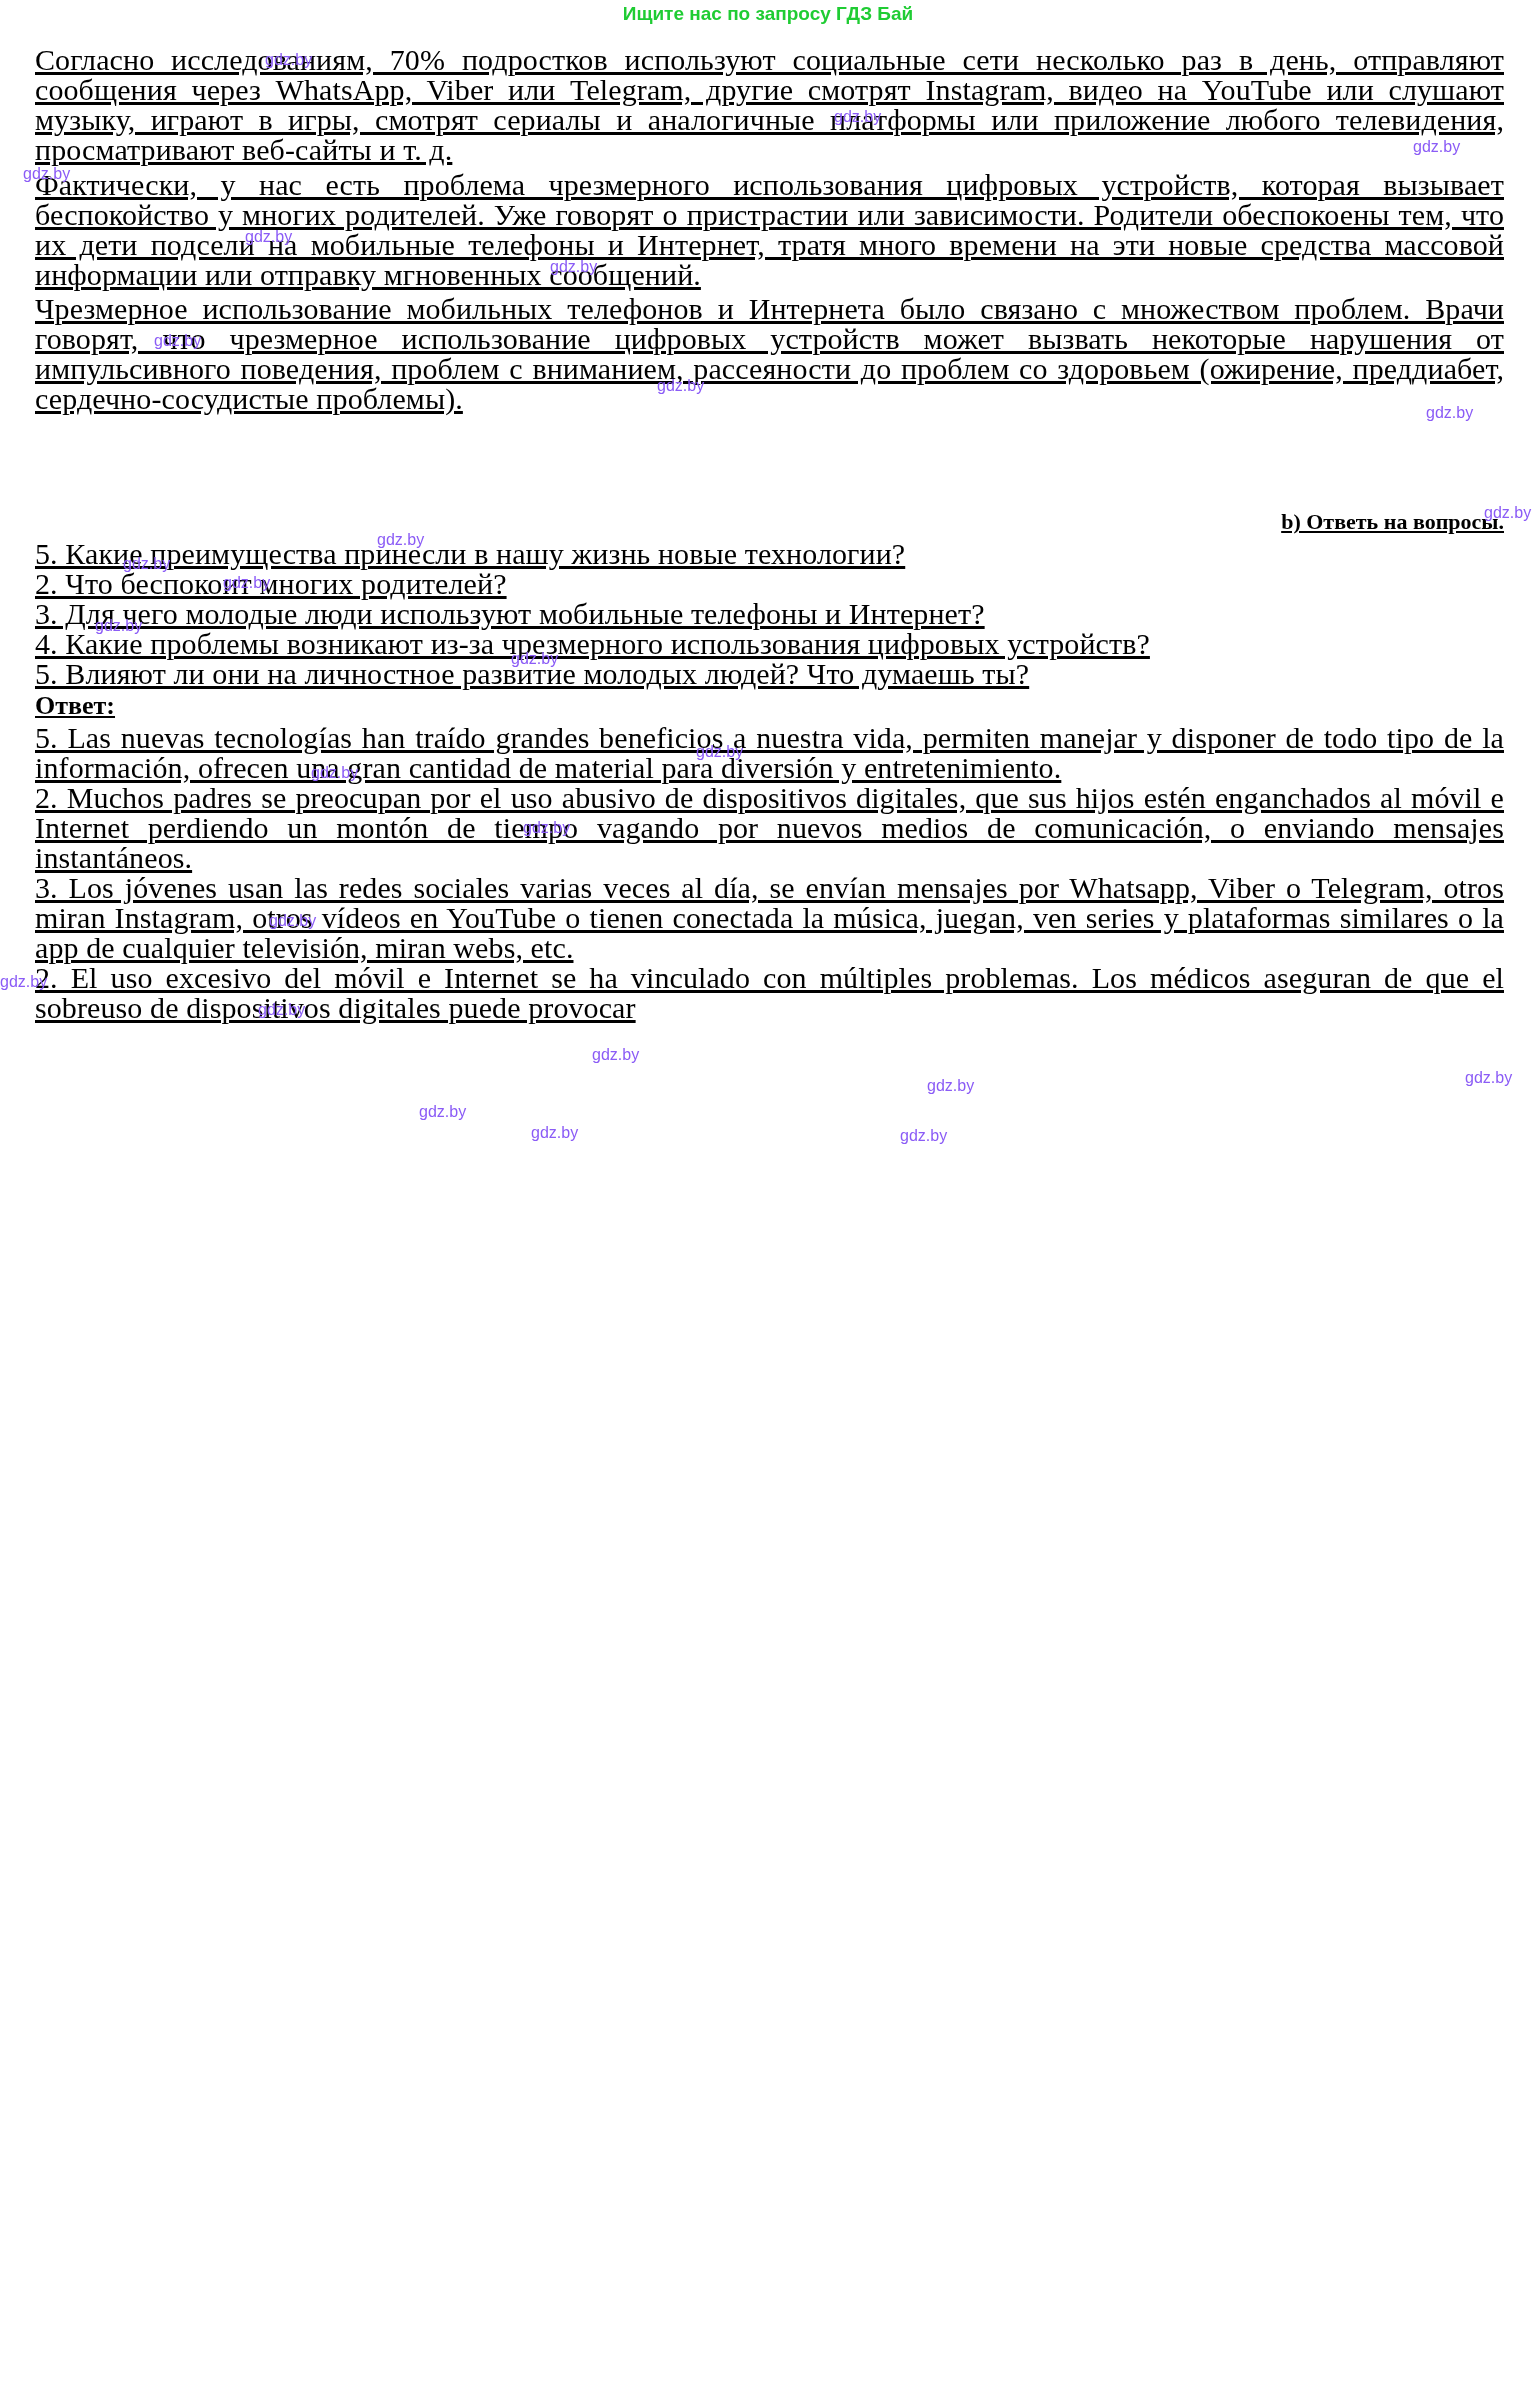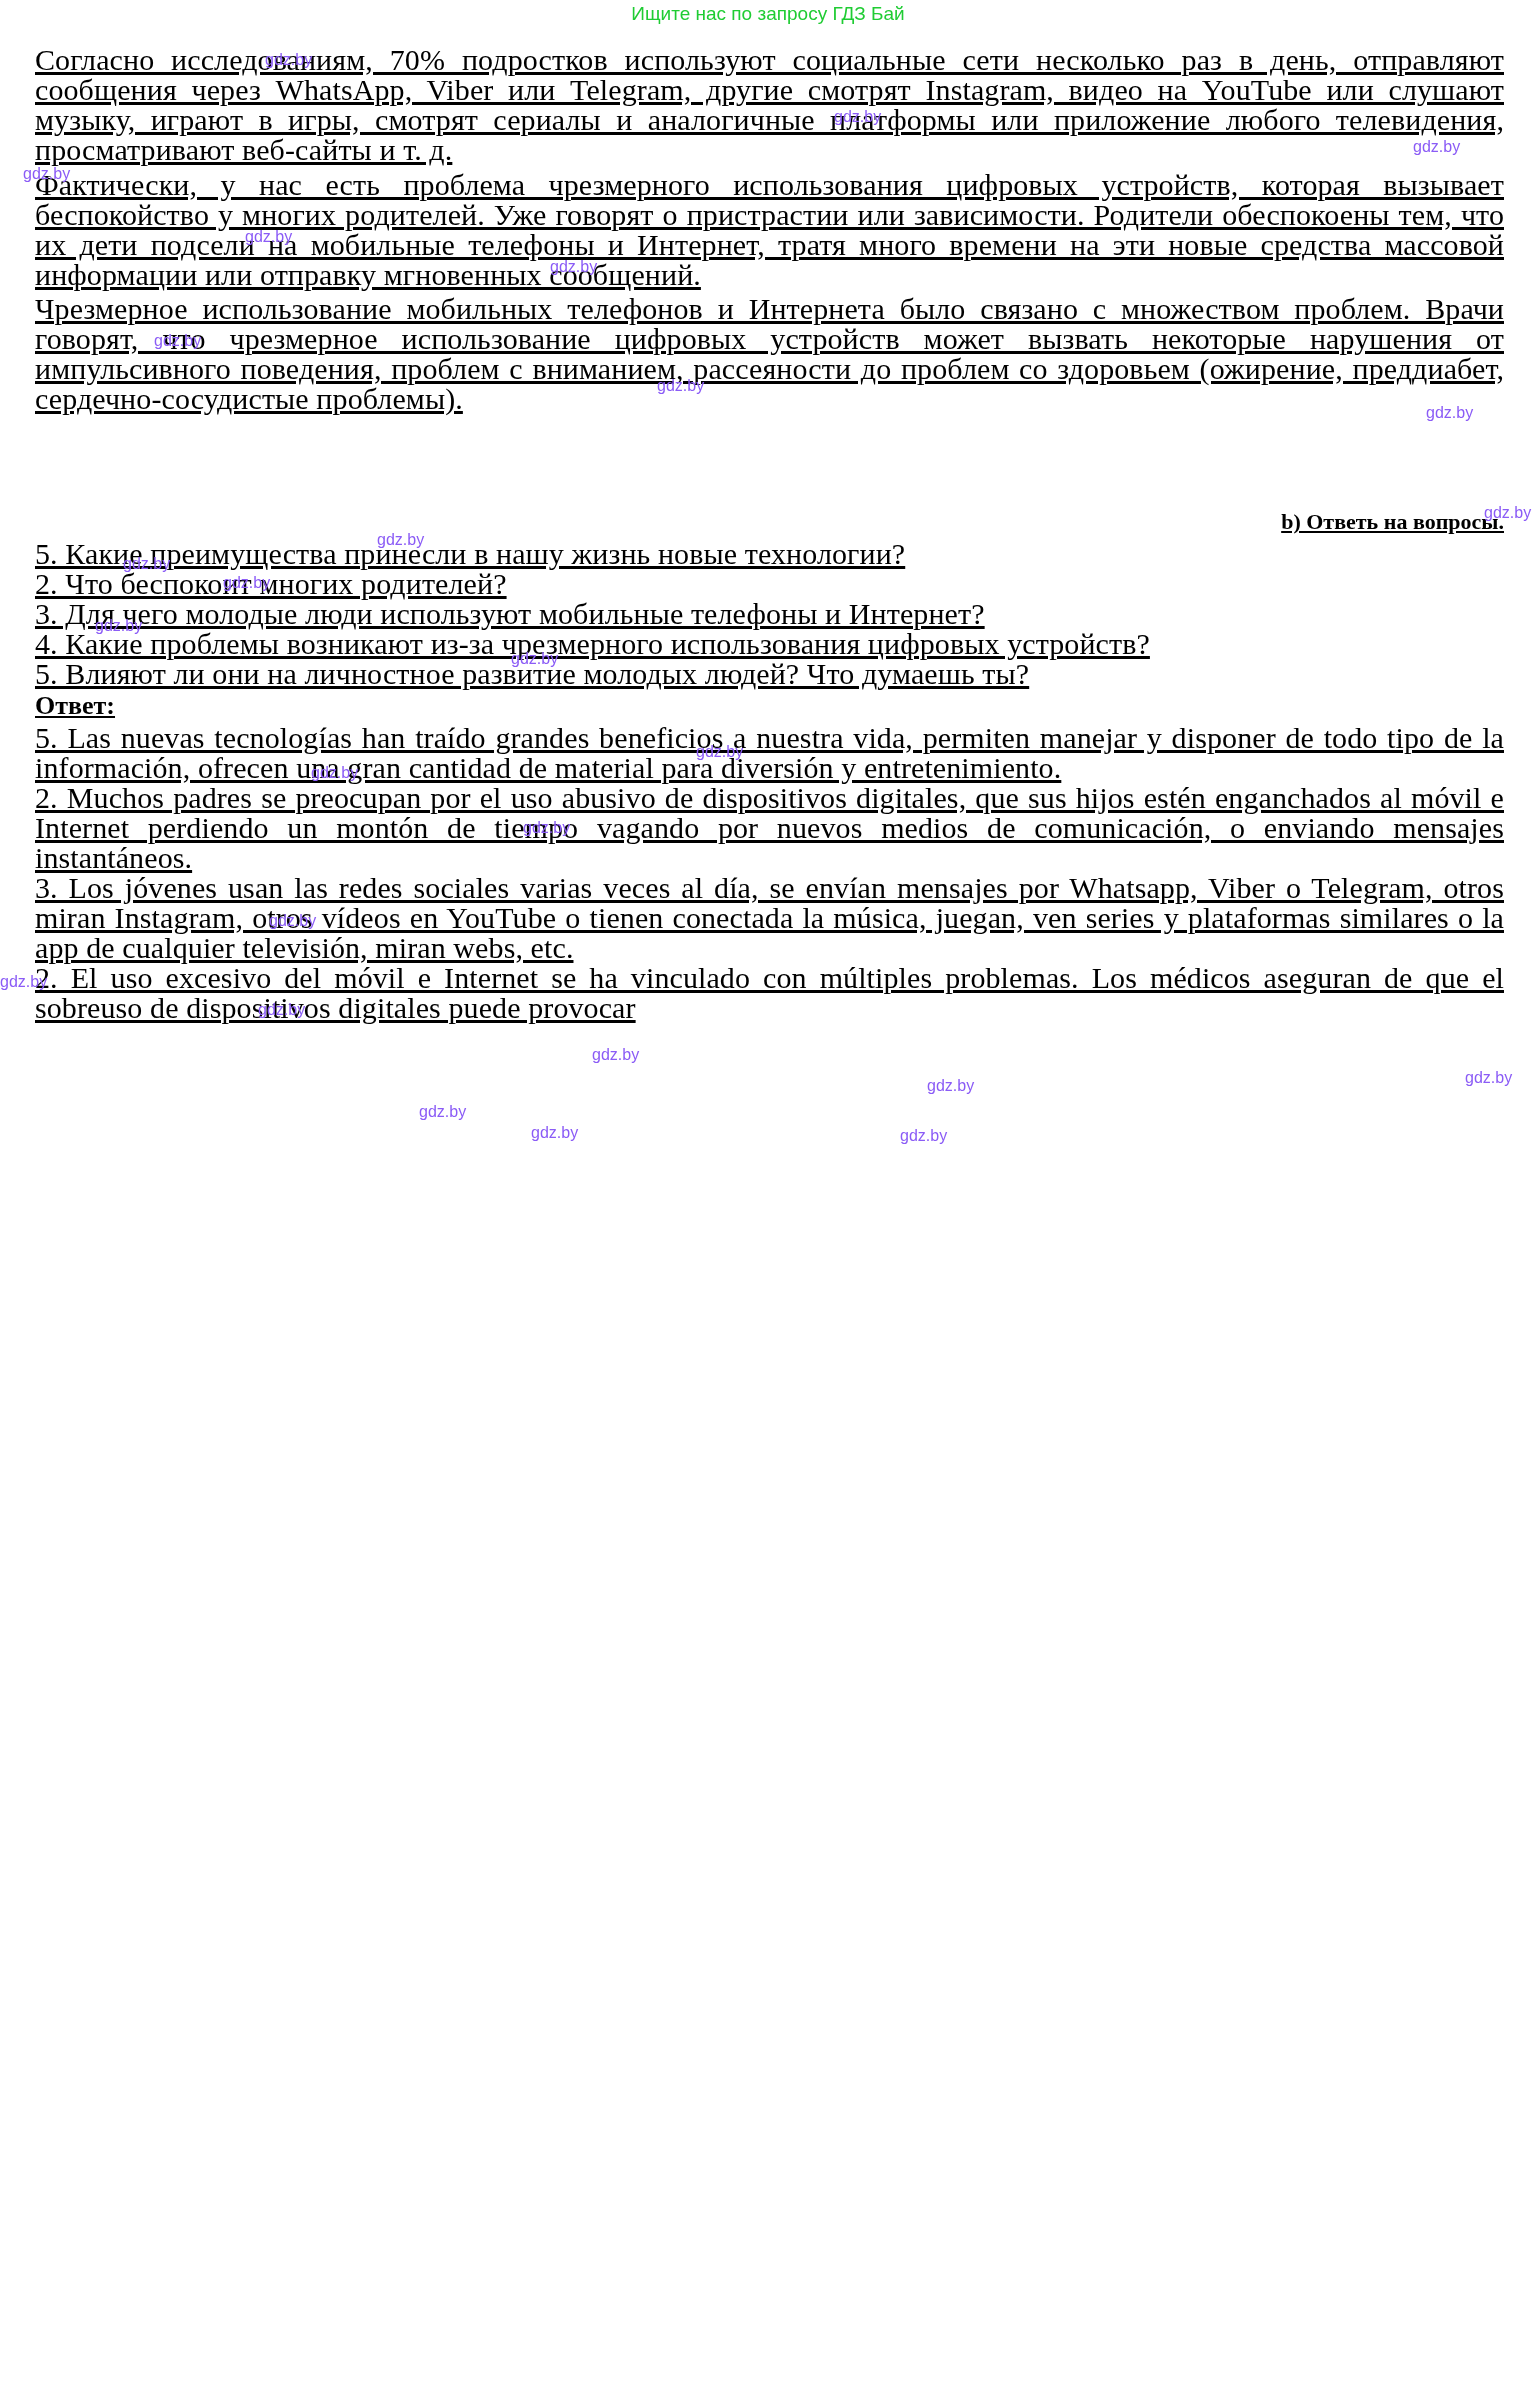--- a/index.html
+++ b/index.html
@@ -21,21 +21,21 @@
 
   
   .promo {
     position: absolute;
     top: 3.1px;
     left: 0;
     width: 1536px;
     text-align: center;
     font-family: "Liberation Sans", "DejaVu Sans", sans-serif;
     font-size: 19px;
-    font-weight: 400;
+    font-weight: 700;
     color: #1fcc33;
     letter-spacing: 0px;
     white-space: nowrap;
   }
 
   
   .body-text {
     position: absolute;
     left: 35px;
     top: 45px;

